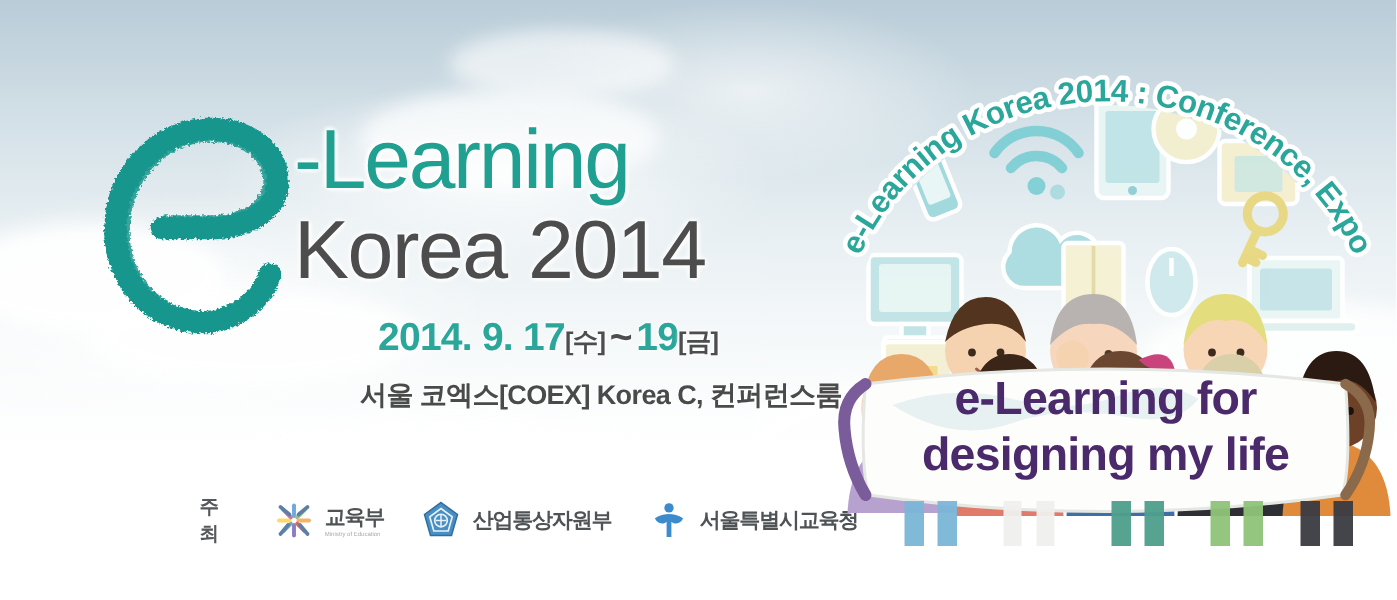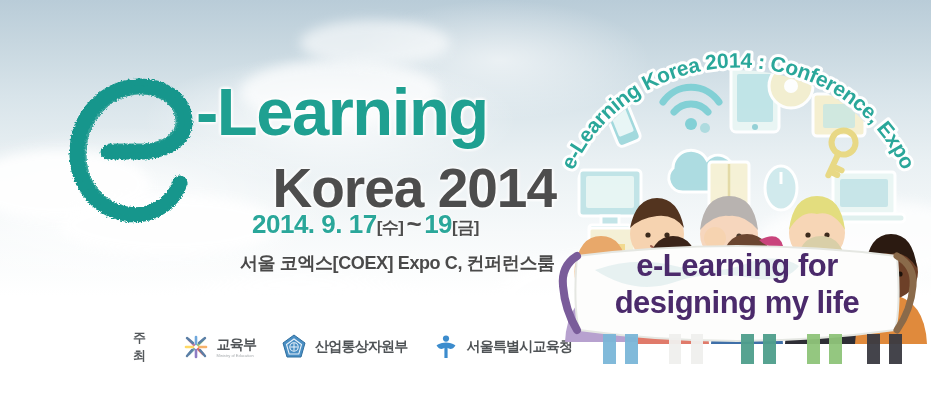--- a/index.html
+++ b/index.html
@@ -21,32 +21,31 @@
   
   #left-block{position:absolute;left:0;top:0;width:575px;height:400px;}
 
   #e-logo{
     position:absolute;left:68px;top:66px;width:132px;height:160px;
   }
   #e-logo svg{display:block;width:132px;height:160px;}
 
   #wordmark{position:absolute;left:196px;top:78px;width:360px;}
   #learning-text{
-    font-size:67px;font-weight:bold;letter-spacing:-1.5px;line-height:1;
+    font-size:56px;font-weight:normal;letter-spacing:-1.5px;line-height:1;
     color:#1fa091;
     text-shadow:0 0 4px #fff,0 0 4px #fff,1px 1px 3px #fff,-1px -1px 3px #fff;
     white-space:nowrap;
   }
   #korea-text{
-    margin-top:16px;
-    font-size:55px;font-weight:bold;letter-spacing:-1px;line-height:1;
+    margin-top:5px;
+    font-size:55px;font-weight:normal;letter-spacing:-1px;line-height:1;
     color:#4d4d4d;
     text-shadow:0 0 4px #fff,0 0 4px #fff,1px 1px 3px #fff;
     white-space:nowrap;
-    text-align:right;
   }
 
   #date-line{
     position:absolute;left:252px;top:209px;
     font-size:26px;font-weight:bold;color:#2aa79a;letter-spacing:-0.5px;
     white-space:nowrap;
     text-shadow:0 0 3px #fff,0 0 3px #fff;
   }
   #date-line .day{font-size:17px;color:#4d4d4d;font-weight:bold;}
   #date-line .tilde{color:#4d4d4d;font-weight:bold;padding:0 3px;}
@@ -120,21 +119,21 @@
     <div id="wordmark">
       <div id="learning-text">-Learning</div>
       <div id="korea-text">Korea 2014</div>
     </div>
 
     <div id="date-line">
       <span>2014. 9.</span>
       <span>17</span><span class="day">[수]</span><span class="tilde">~</span><span>19</span><span class="day">[금]</span>
     </div>
 
-    <div id="venue-line">서울 코엑스[COEX] Expo C, 컨퍼런스룸</div>
+    <div id="venue-line">서울 코엑스[COEX] Korea C, 컨퍼런스룸</div>
 
     <div id="sponsor-row">
       <div id="sponsor-label">주최</div>
 
       <div class="sponsor">
         <span class="sponsor-mark">
           <svg viewBox="0 0 28 28" xmlns="http://www.w3.org/2000/svg">
             <g transform="translate(14,14)">
               <g fill="none" stroke-width="2.6" stroke-linecap="round">
                 <path d="M0,-3 L0,-10" stroke="#6fa8dc" transform="rotate(0)"></path>

